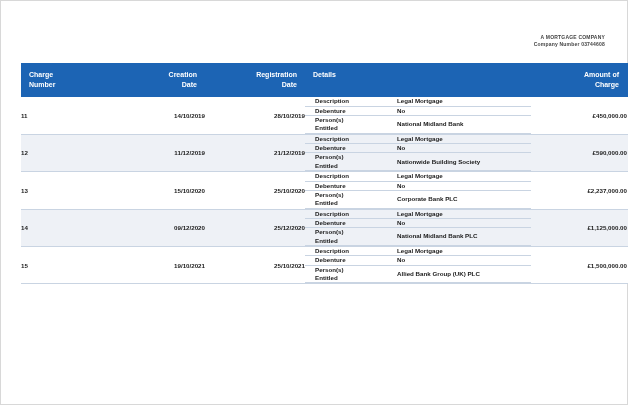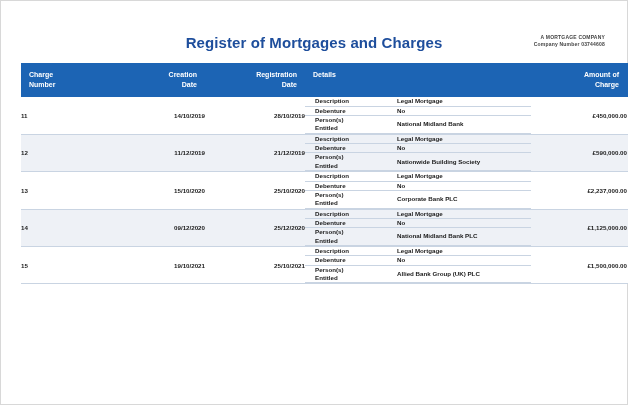--- a/index.html
+++ b/index.html
@@ -108,21 +108,20 @@
     line-height: 1.35;
   }
   .det-label { width: 82px; padding-left: 10px !important; }
   .det-value { width: auto; padding-right: 6px !important; }
 </style>
 </head>
 <body>
 
 <div class="page">
 
-  <div class="doc-title">Register of Mortgages and Charges</div>
 
   <div class="company-block">
     <div class="company-name">A MORTGAGE COMPANY</div>
     <div class="company-number">Company Number 03744608</div>
   </div>
 
   <table class="register">
     <thead>
       <tr>
         <th class="c-number">

